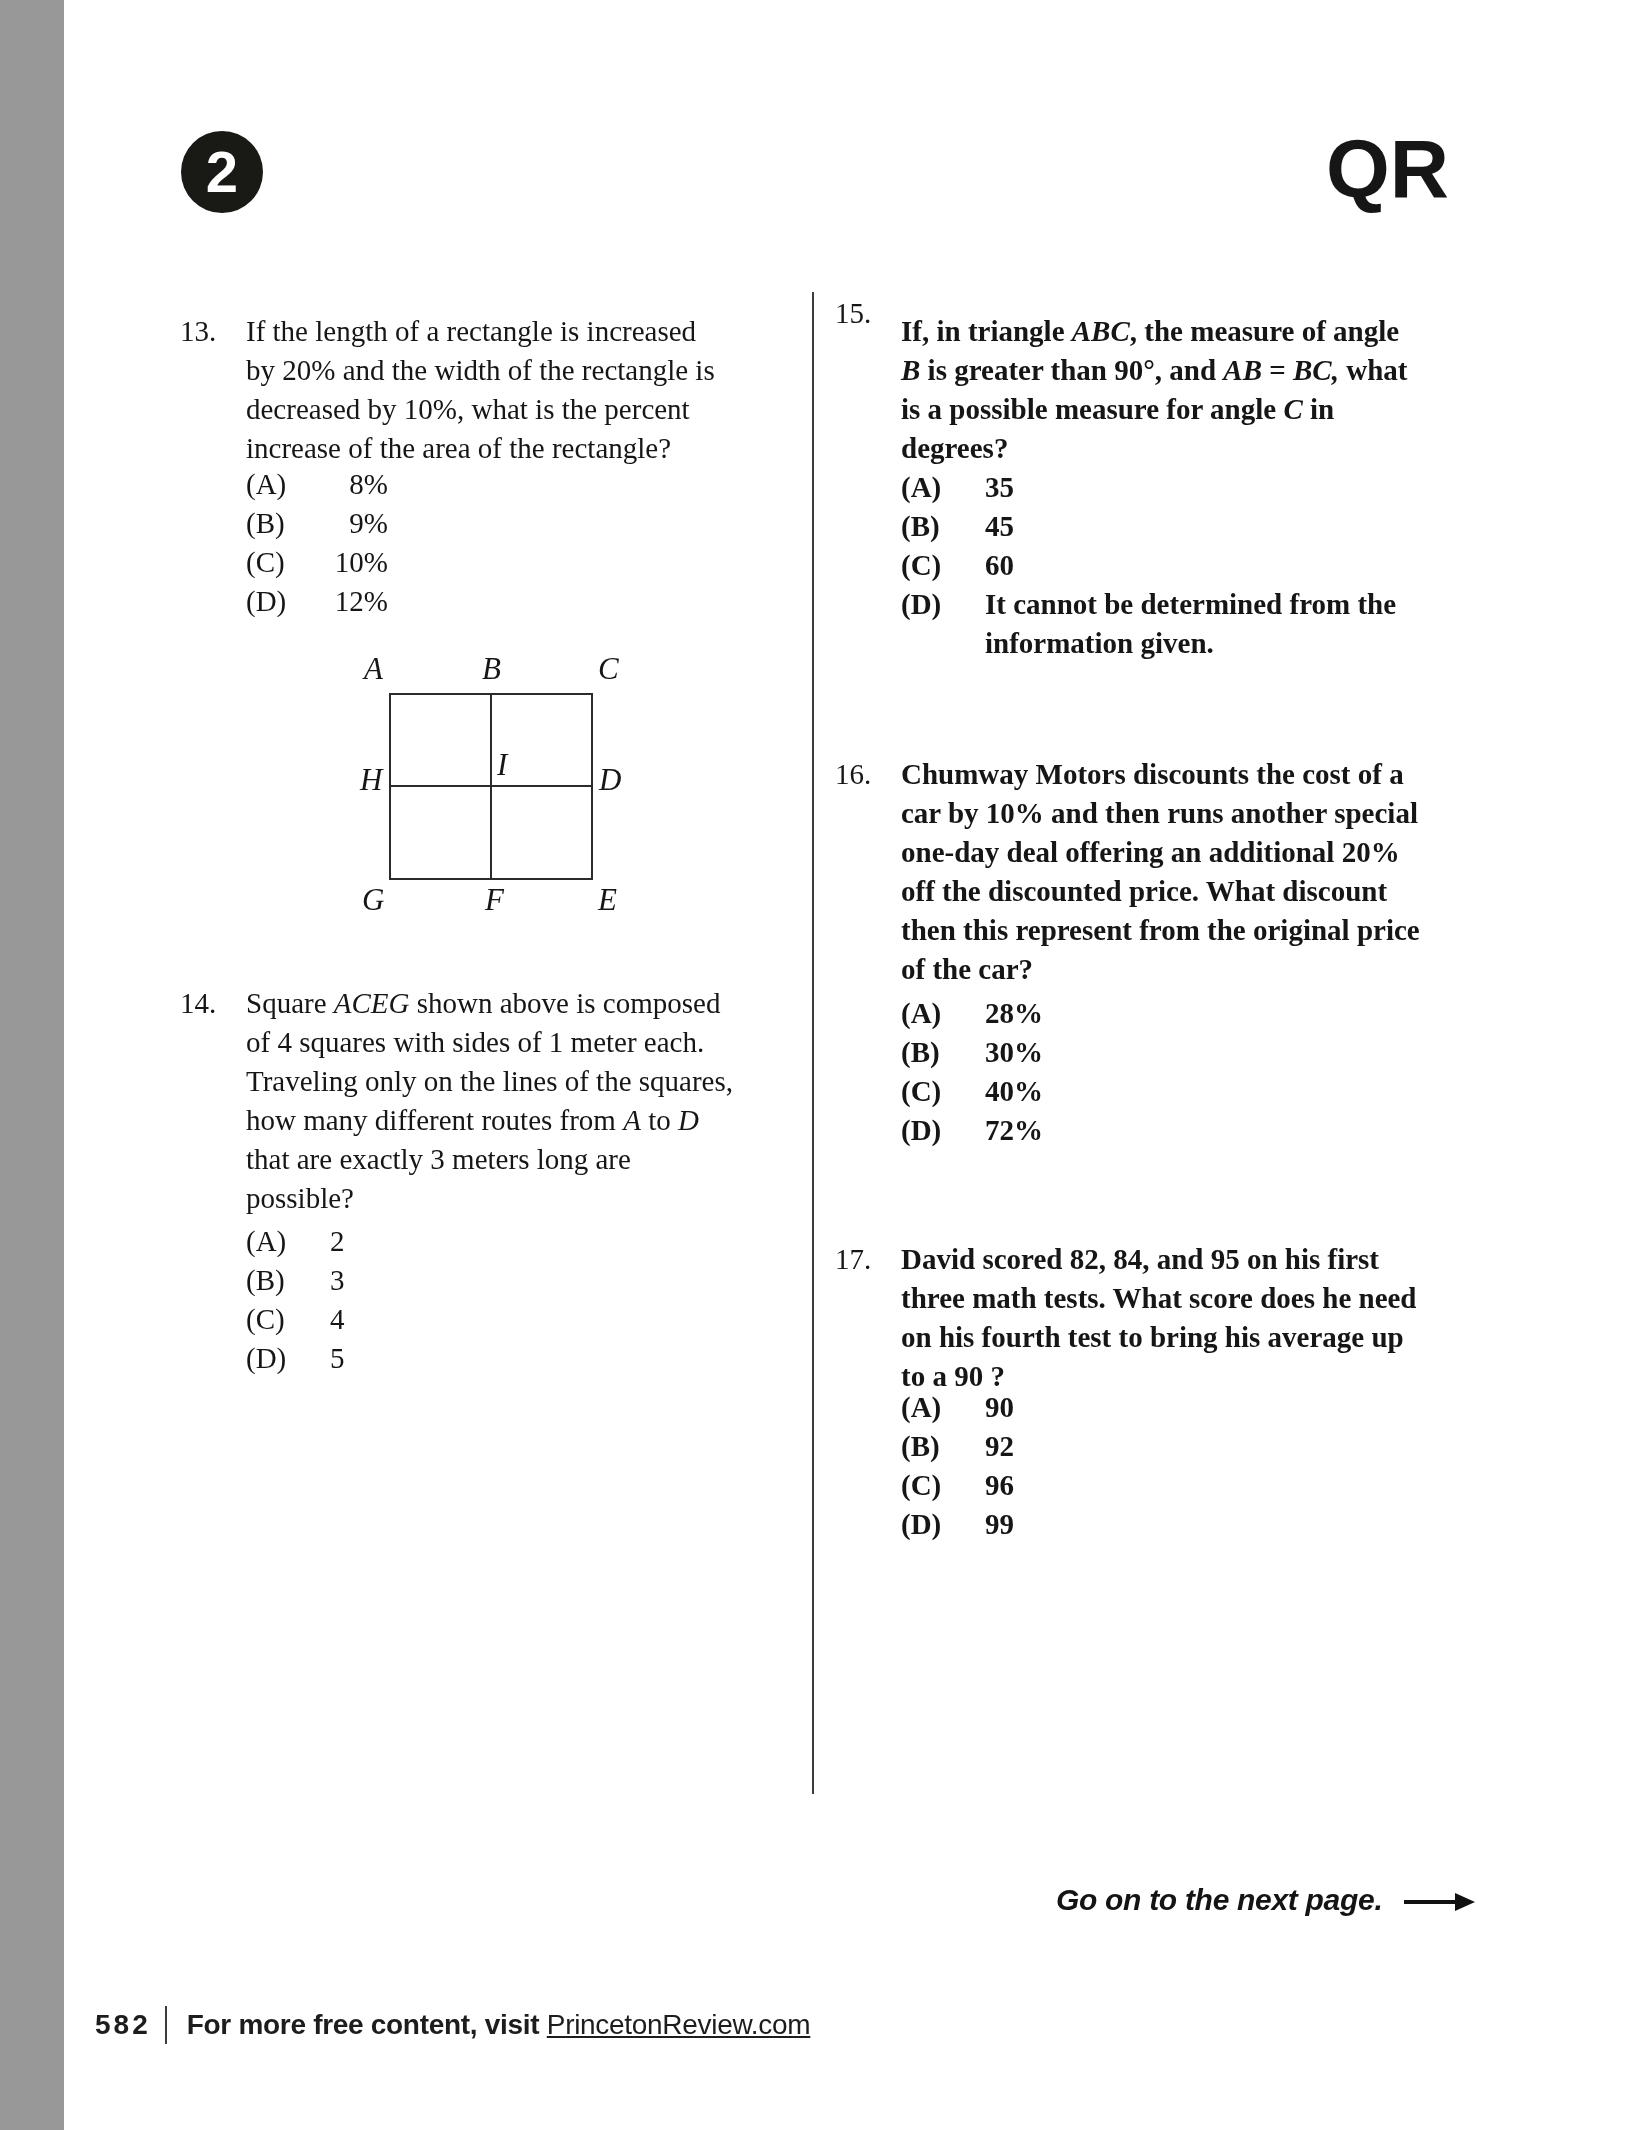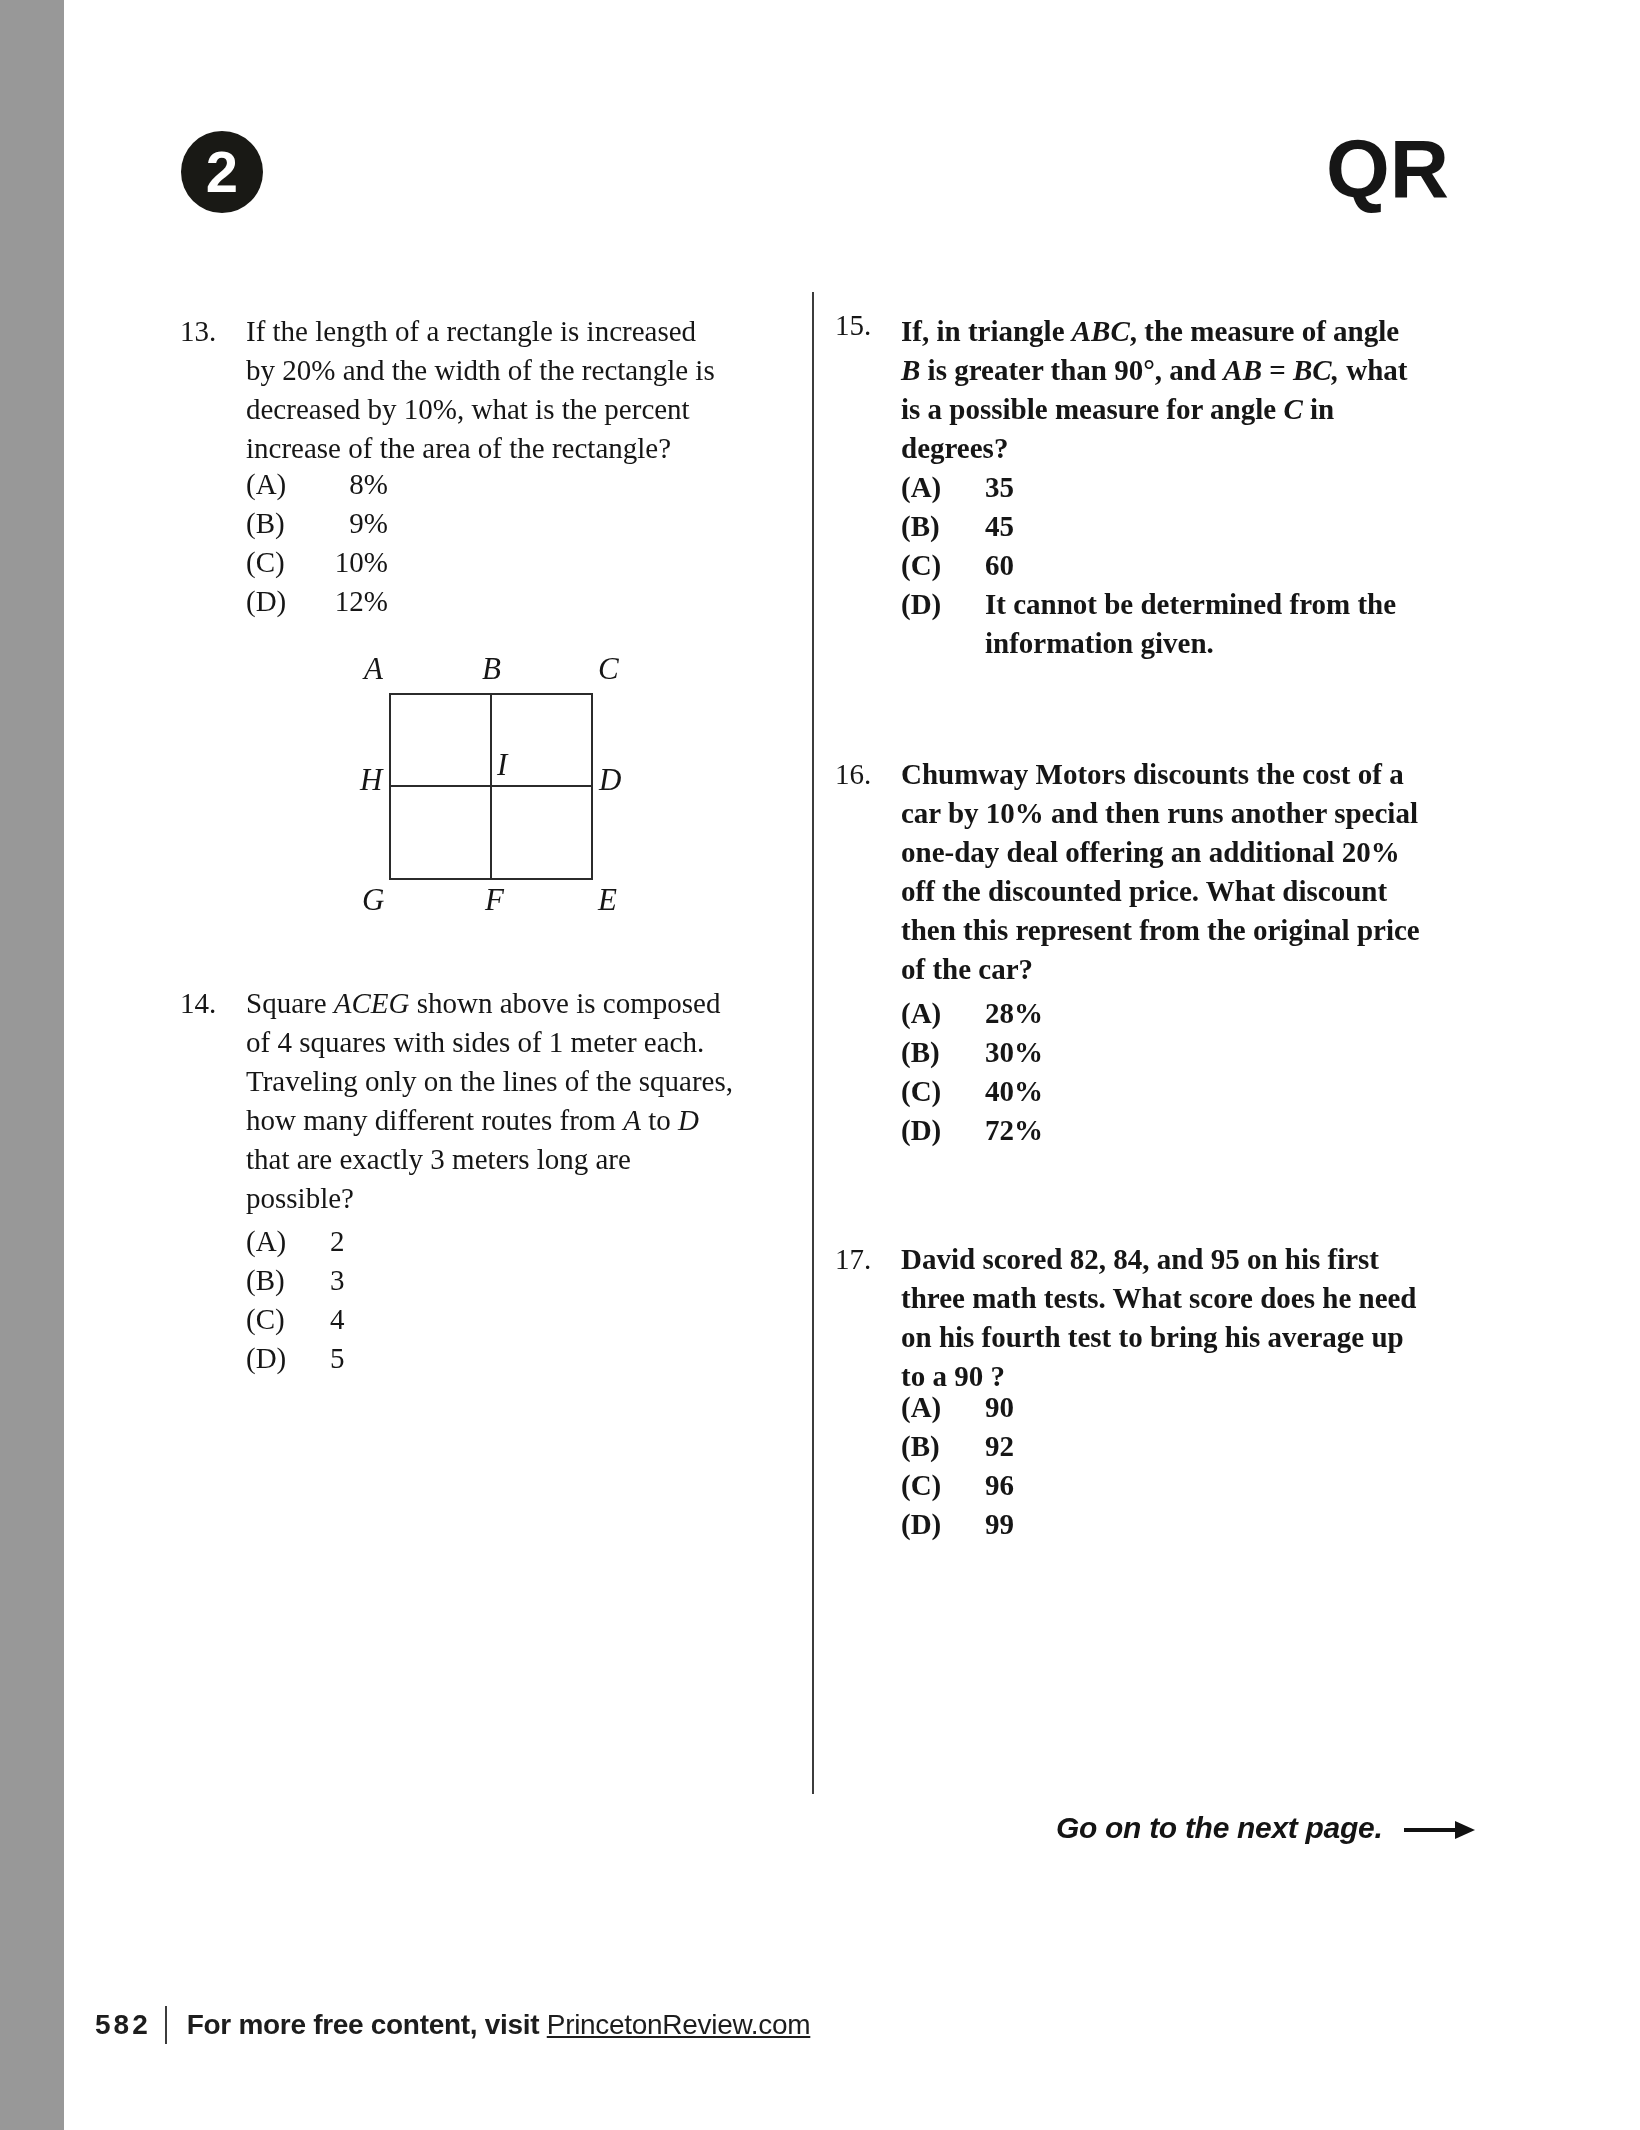--- a/index.html
+++ b/index.html
@@ -42,21 +42,21 @@
           font-size:31px;line-height:1;font-style:italic;}
   .fig-square{position:absolute;left:41px;top:47px;width:204px;height:187px;border:2px solid #2b2b2b;box-sizing:border-box;}
   .fig-vline{position:absolute;left:142px;top:47px;width:2px;height:187px;background:#2b2b2b;}
   .fig-hline{position:absolute;left:41px;top:139px;width:204px;height:2px;background:#2b2b2b;}
   .fig-label{position:absolute;}
   .lA{left:16px;top:7px;}   .lB{left:134px;top:7px;}  .lC{left:250px;top:7px;}
   .lH{left:12px;top:118px;} .lI{left:149px;top:103px;}.lD{left:251px;top:118px;}
   .lG{left:14px;top:238px;} .lF{left:137px;top:238px;}.lE{left:250px;top:238px;}
 
   
-  .go-on{position:absolute;left:1056px;top:1808px;display:flex;align-items:center;}
+  .go-on{position:absolute;left:1056px;top:1880px;display:flex;align-items:center;}
   .go-on-label{font-family:"Liberation Sans",sans-serif;font-weight:700;font-style:italic;
                font-size:30px;line-height:39px;color:#141414;letter-spacing:-0.3px;}
   .arrow{display:flex;align-items:center;margin-left:22px;margin-top:4px;}
   .arrow-bar{width:52px;height:4px;background:#111111;}
   .arrow-head{width:0;height:0;border-left:20px solid #111111;border-top:9px solid transparent;
               border-bottom:9px solid transparent;margin-left:-1px;}
 
   
   .footer{position:absolute;left:95px;top:2006px;display:flex;align-items:center;
           font-family:"Liberation Sans",sans-serif;color:#1d1d1d;}
@@ -130,21 +130,21 @@
       <div class="opt-row">
         <span class="opt-letter">(C)</span>
         <span class="opt-value">4</span>
       </div>
       <div class="opt-row">
         <span class="opt-letter">(D)</span>
         <span class="opt-value">5</span>
       </div>
     </div>
 
-  <div class="qnum nr" style="top:306px">15.</div>
+  <div class="qnum nr" style="top:294px">15.</div>
   <div class="qtext tr" style="top:312px"><span>If, in triangle </span><span class="it">ABC</span><span>, the measure of angle</span><br><span></span><span class="it">B</span><span> is greater than 90°, and </span><span class="it">AB</span><span> = </span><span class="it">BC,</span><span> what</span><br><span>is a possible measure for angle </span><span class="it">C</span><span> in</span><br><span>degrees?</span></div>
   <div class="opts tr opts-right" style="top:468px">
       <div class="opt-row">
         <span class="opt-letter">(A)</span>
         <span class="opt-value">35</span>
       </div>
       <div class="opt-row">
         <span class="opt-letter">(B)</span>
         <span class="opt-value">45</span>
       </div>

